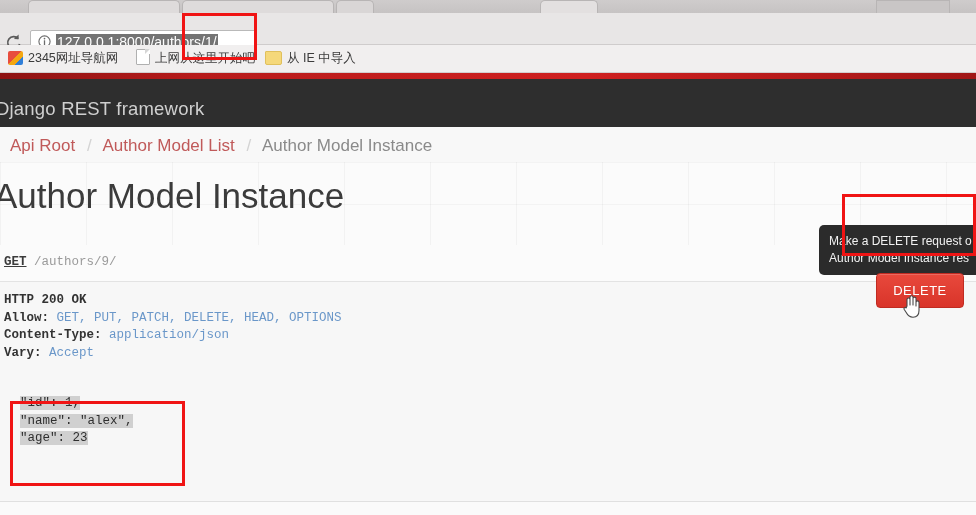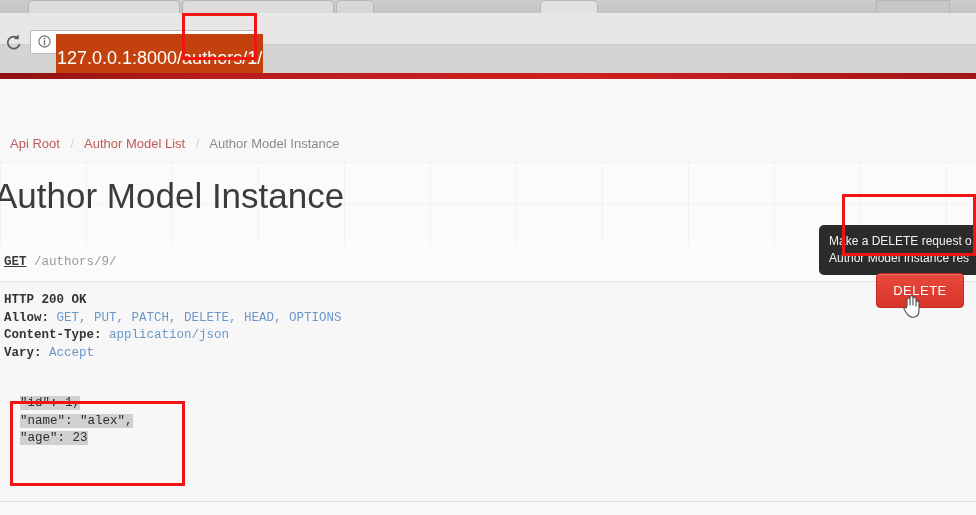--- a/index.html
+++ b/index.html
@@ -21,21 +21,21 @@
   .tab.t2{left:182px;width:150px;background:#dedbdb;}
   .tab.t3{left:336px;width:36px;background:#d9d6d6;}
   .tab.t4{left:540px;width:56px;background:#e3e0e0;}
   .tab.t5{left:876px;width:72px;background:#c9c6c6;border-radius:0;}
 
   .navbar{position:absolute;left:0;top:13px;width:976px;height:31px;background:#e8e6e6;border-bottom:1px solid #cfcccc;}
   .reload-btn{position:absolute;left:2px;top:19px;width:24px;height:20px;}
   .urlbox{position:absolute;left:30px;top:17px;width:225px;height:22px;background:#fff;border:1px solid #b9b9b9;border-radius:2px;}
   .info-icon{position:absolute;left:6px;top:3px;width:15px;height:15px;}
   .urltext{position:absolute;left:25px;top:3px;height:16px;line-height:16px;
-    background:#c2410c;color:#ffffff;font-size:18px;padding:16px 1px;white-space:nowrap;
+    background:#737373;color:#ffffff;font-size:14px;padding:0 1px;white-space:nowrap;
     font-family:"Liberation Sans", sans-serif;}
 
   .bookmarks{position:absolute;left:0;top:45px;width:976px;height:27px;background:#f1efef;border-bottom:1px solid #d2cfcf;}
   .bm{position:absolute;top:4px;height:19px;line-height:19px;font-size:12.5px;color:#3b3b3b;white-space:nowrap;}
   .bm .bmicon{display:inline-block;vertical-align:-3px;margin-right:5px;}
   .bm1{left:8px;}
   .bm2{left:136px;}
   .bm3{left:265px;}
 
   .favicon2345{width:15px;height:14px;background:
@@ -46,21 +46,21 @@
   .foldericon{width:15px;height:12px;background:#f5d87a;border:1px solid #e0c05c;display:inline-block;border-radius:1px 2px 2px 2px;}
 
   
   .page{position:absolute;left:0;top:73px;width:976px;height:442px;background:#f8f8f8;overflow:hidden;}
   .redstripe{position:absolute;left:0;top:0;width:976px;height:6px;
     background:linear-gradient(90deg,#8d1212,#b61b1b 20%,#cf2020 60%,#a11616);}
   .navdark{position:absolute;left:0;top:6px;width:976px;height:48px;background:#2e2e2e;}
   .brand{position:absolute;left:-4px;top:19px;font-size:18.5px;color:#cfcfcf;letter-spacing:.2px;white-space:nowrap;}
 
   .crumbbar{position:absolute;left:0;top:54px;width:976px;height:35px;background:#f8f8f8;border-bottom:1px solid #ededed;}
-  .crumbs{position:absolute;left:10px;top:9px;font-size:13px;white-space:nowrap;}
+  .crumbs{position:absolute;left:10px;top:9px;font-size:17px;white-space:nowrap;}
   .crumbs a{color:#c05a5a;text-decoration:none;}
   .crumbs .sep{color:#d3d3d3;margin:0 7px;}
   .crumbs .cur{color:#8a8a8a;}
 
   
   .titleblock{position:absolute;left:0;top:89px;width:976px;height:83px;background:#fbfbfb;
     background-image:
       linear-gradient(90deg,rgba(0,0,0,.035) 1px,transparent 1px),
       linear-gradient(rgba(0,0,0,.03) 1px,transparent 1px);
     background-size:86px 100%,100% 42px;
@@ -128,26 +128,40 @@
           <svg width="15" height="15" viewBox="0 0 15 15">
             <circle cx="7.5" cy="7.5" r="5.6" fill="none" stroke="#6b6b6b" stroke-width="1.1"></circle>
             <circle cx="7.5" cy="4.6" r=".85" fill="#6b6b6b"></circle>
             <rect x="6.85" y="6.3" width="1.3" height="5" fill="#6b6b6b"></rect>
           </svg>
         </span>
         <span class="urltext" title="127.0.0.1:8000/authors/1/">127.0.0.1:8000/authors/1/</span>
       </div>
     </div>
 
+    <div class="bookmarks">
+      <div class="bm bm1">
+        <span class="bmicon favicon2345"></span><span>2345网址导航网</span>
+      </div>
+      <div class="bm bm2">
+        <span class="bmicon docicon"></span><span>上网从这里开始吧</span>
+      </div>
+      <div class="bm bm3">
+        <span class="bmicon foldericon"></span><span>从 IE 中导入</span>
+      </div>
+    </div>
   </div>
 
   <div class="page">
 
     <div class="redstripe"></div>
 
+    <div class="navdark">
+      <div class="brand">Django REST framework</div>
+    </div>
 
     <div class="crumbbar">
       <div class="crumbs">
         <a href="#">Api Root</a>
         <span class="sep">/</span>
         <a href="#">Author Model List</a>
         <span class="sep">/</span>
         <span class="cur">Author Model Instance</span>
       </div>
     </div>

